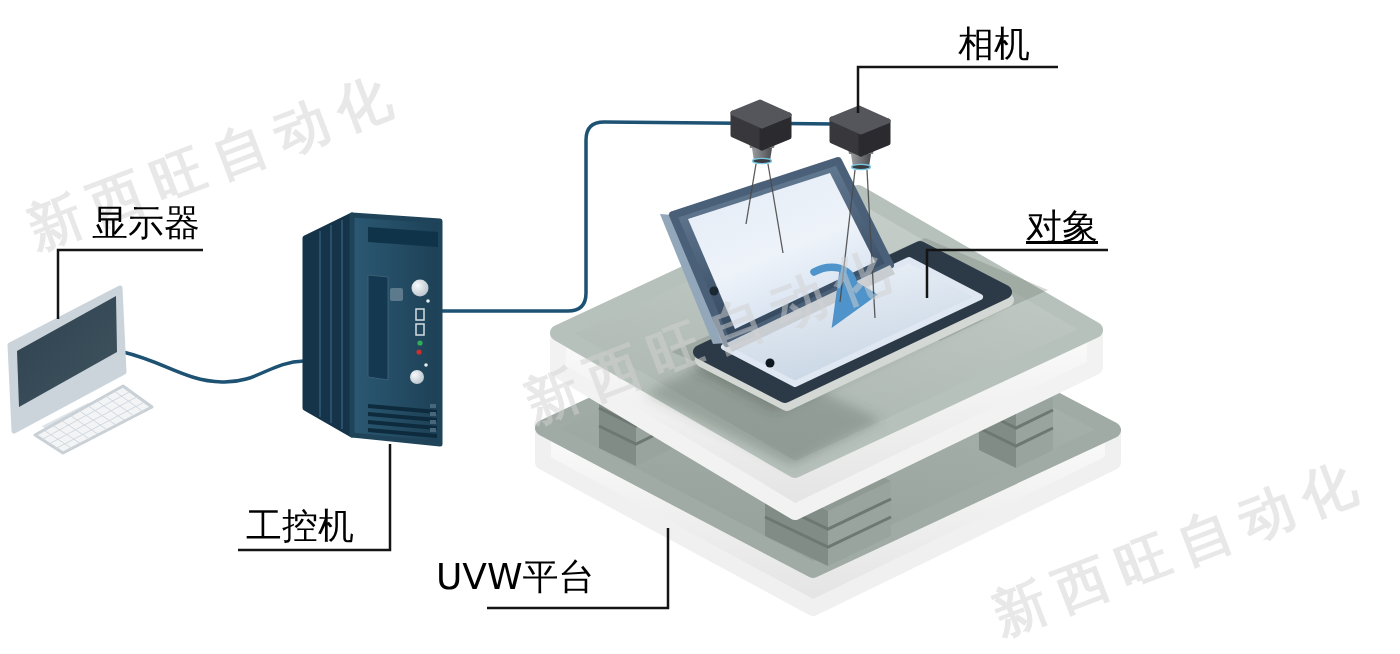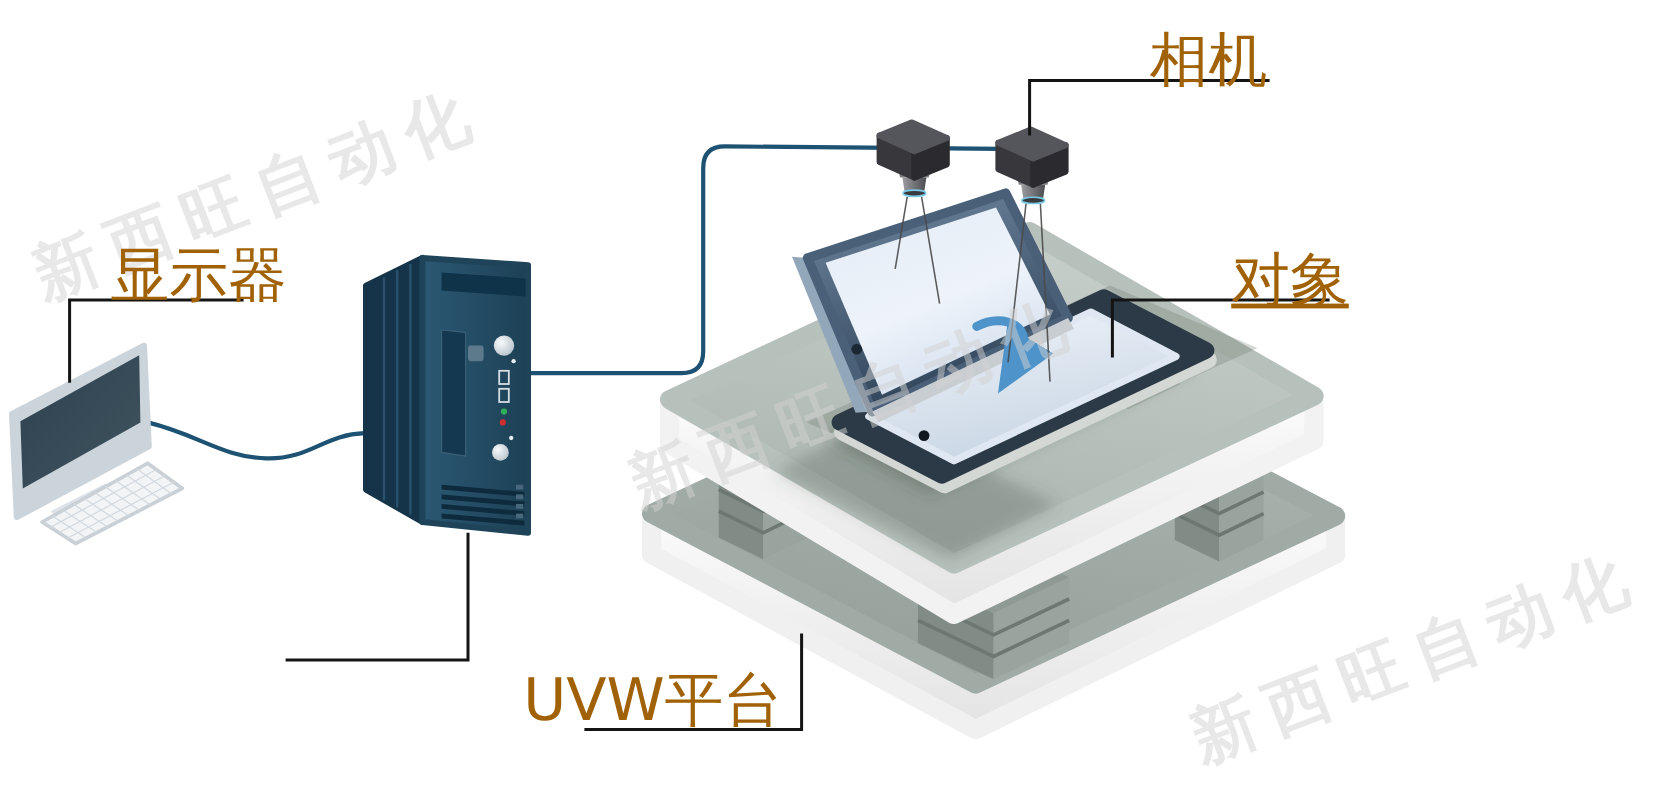--- a/index.html
+++ b/index.html
@@ -10,21 +10,21 @@
   #artwork{position:absolute;left:0;top:0;z-index:1;}
   .watermark{
     position:absolute;z-index:2;white-space:nowrap;
     font-size:54px;letter-spacing:12px;font-weight:bold;
     color:rgba(210,210,210,0.50);
     transform:translate(-50%,-50%) rotate(-21deg);
     pointer-events:none;user-select:none;
   }
   .diagram-label{
     position:absolute;z-index:3;white-space:nowrap;
-    font-size:49px;line-height:1.05;color:#a16207;
+    font-size:36px;line-height:1.05;color:#000000;
   }
   #wm-topleft{left:215px;top:162px;}
   #wm-middle{left:712px;top:336px;}
   #wm-bottomright{left:1180px;top:548px;}
   #label-monitor{left:92px;top:204px;}
   #label-ipc{left:246px;top:507px;}
   #label-camera{left:958px;top:25px;}
   #label-object{left:1026px;top:208px;text-decoration:underline;}
   #label-platform{left:436px;top:558px;text-align:right;}
 </style>
@@ -227,16 +227,17 @@
       <path d="M927,298 L927,250 L1108,250"></path>
       <path d="M668,528 L668,608 L487,608"></path>
     </g>
   </svg>
 
   <span class="watermark" id="wm-topleft">新西旺自动化</span>
   <span class="watermark" id="wm-middle">新西旺自动化</span>
   <span class="watermark" id="wm-bottomright">新西旺自动化</span>
 
   <span class="diagram-label" id="label-monitor">显示器</span>
+  <span class="diagram-label" id="label-ipc">工控机</span>
   <span class="diagram-label" id="label-camera">相机</span>
   <span class="diagram-label" id="label-object">对象</span>
   <span class="diagram-label" id="label-platform">UVW平台</span>
 </div>
 
 </body></html>

